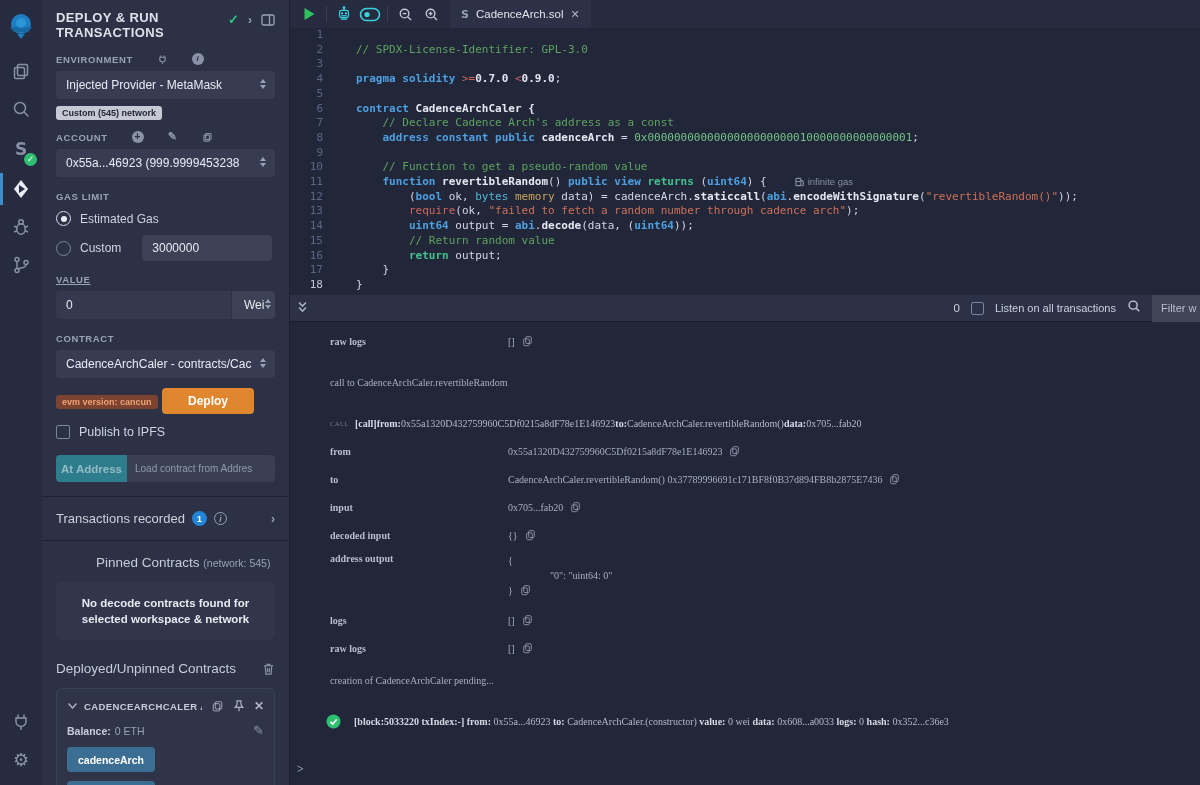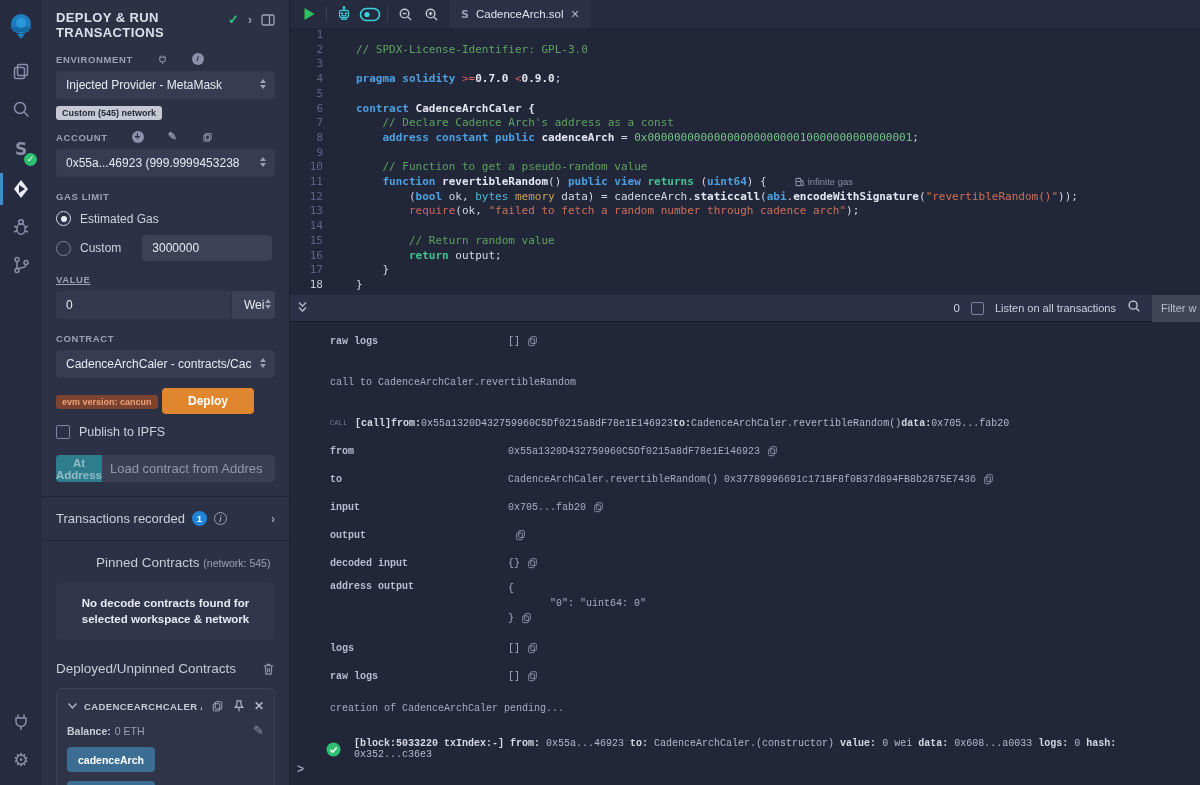--- a/index.html
+++ b/index.html
@@ -56,21 +56,21 @@
   .value-input { flex:1; background:#343950; border:none; color:#e8eaf2; font-size:12px; padding:0 10px; }
   .unit-box { width:72px; background:#3d4156; display:flex; align-items:center; justify-content:space-between;
     padding:0 8px 0 12px; font-size:12px; color:#e8eaf2; border-left:1px solid #2c3145; cursor:pointer; }
   .deploy-btn { margin-top:10px; width:92px; height:26px; background:#e0862f; border:none; border-radius:4px;
     color:#fff; font-weight:700; font-size:12px; cursor:pointer; }
   .cb-row { display:flex; align-items:center; gap:9px; margin-top:11px; font-size:12.5px; color:#ced3e0; }
   .cb { width:14px; height:14px; border:1px solid #7d83a0; border-radius:2px; background:transparent; cursor:pointer; flex:none;}
   .ataddr-row { display:flex; margin-top:16px; height:27px; border-radius:4px; overflow:hidden; }
   .ataddr-btn { width:88px; background:#2e7d8c; border:none; color:rgba(230,236,244,.55); font-weight:700;
     font-size:11.5px; cursor:pointer; }
-  .ataddr-input { flex:1; background:#3a3f55; border:none; color:#9298ad; font-size:13px; padding:0 8px; }
+  .ataddr-input { flex:1; background:#3a3f55; border:none; color:#9298ad; font-size:10px; padding:0 8px; }
   .ataddr-input::placeholder { color:#9298ad; }
   .divider { height:1px; background:#1e2233; margin-top:14px; }
   .tx-row { display:flex; align-items:center; gap:7px; padding:14px 14px; font-size:13px; color:#ccd1dc; }
   .tx-count { width:15px; height:15px; border-radius:50%; background:#2084d8; color:#fff; font-size:9.5px;
     font-weight:700; text-align:center; line-height:15px; }
   .info-o { width:13px; height:13px; border-radius:50%; border:1px solid #9aa1b5; color:#9aa1b5; font-size:8.5px;
     font-style:italic; font-weight:700; text-align:center; line-height:12px; }
   .tx-chev { margin-left:auto; color:#9aa3b8; font-size:12px; font-weight:700; cursor:pointer; }
   .pinned-title { margin-top:14px; font-size:13.5px; color:#c6ccd8;margin-left:40px; }
   .pinned-net { font-size:10.5px; color:#9aa1b5; }
@@ -129,21 +129,21 @@
   .termbar-right { margin-left:auto; display:flex; align-items:center; gap:11px; }
   .t-count { font-size:11.5px; color:#ccd1dc; }
   .listen-lbl { font-size:11px; color:#ccd1dc; }
   .t-search svg { stroke:#c3c7d4; fill:none; stroke-width:1.6; cursor:pointer; }
   .filter-input { width:48px; height:27px; background:#3f4457; border:none; color:#b9bdce; font-size:11px;
     padding:0 0 0 9px; border-radius:0; }
   .filter-input::placeholder { color:#b9bdce; }
 
   
   .terminal { position:absolute; left:0; top:322px; right:0; bottom:0; overflow:hidden;
-    font-family:Liberation Mono, monospace; font-size:10px; color:#a9aec2; padding:5px 12px 0 40px; }
+    font-family:Liberation Serif, serif; font-size:10px; color:#a9aec2; padding:5px 12px 0 40px; }
   .trow { min-height:28px; display:flex; align-items:center; }
   .tkey { width:178px; flex:none; font-weight:700; color:#b8bdd0; }
   .tval { display:flex; align-items:center; gap:8px; color:#a9aec2; }
   .cicon { stroke:#878ca2; fill:none; cursor:pointer; flex:none; }
   .trow-call .cbadge { width:25px; flex:none; font-size:6.5px; letter-spacing:.5px; color:#787d93; }
   .seg-B { font-weight:700; color:#d6d9e4; }
   .seg-n { color:#b4b9cc; }
   .trow-kvblock { align-items:flex-start; }
   .tblock { line-height:15px; }
   .tblock .ind { padding-left:42px; }
@@ -435,21 +435,21 @@
         <div class="cl"><span class="ln">8</span><span class="ct"><span class="tk-k">    address constant public </span><span class="tk-b">cadenceArch</span><span class="tk-p"> = </span><span class="tk-v">0x0000000000000000000000010000000000000001</span><span class="tk-p">;</span></span></div>
         <div class="cl"><span class="ln">9</span><span class="ct"></span></div>
         <div class="cl"><span class="ln">10</span><span class="ct"><span class="tk-c">    // Function to get a pseudo-random value</span></span></div>
         <div class="cl"><span class="ln">11</span><span class="ct"><span class="tk-k">    function </span><span class="tk-b">revertibleRandom</span><span class="tk-p">() </span><span class="tk-k">public view </span><span class="tk-g">returns </span><span class="tk-p">(</span><span class="tk-k">uint64</span><span class="tk-p">) {</span><span class="gas-ann"><svg width="9" height="10" viewBox="0 0 10 11">
                 <rect x="1" y="1.5" width="5.5" height="8" rx="1"></rect>
                 <line x1="1.5" y1="5" x2="6" y2="5"></line>
                 <path d="M6.5 4h1.7l1 1.5v3.2a1 1 0 0 1-2 0"></path>
               </svg>infinite gas</span></span></div>
         <div class="cl"><span class="ln">12</span><span class="ct"><span class="tk-p">        (</span><span class="tk-k">bool</span><span class="tk-p"> ok, </span><span class="tk-t">bytes </span><span class="tk-m">memory </span><span class="tk-p">data) = cadenceArch.</span><span class="tk-b">staticcall</span><span class="tk-p">(</span><span class="tk-k">abi</span><span class="tk-p">.</span><span class="tk-b">encodeWithSignature</span><span class="tk-p">(</span><span class="tk-s">"revertibleRandom()"</span><span class="tk-p">));</span></span></div>
         <div class="cl"><span class="ln">13</span><span class="ct"><span class="tk-r">        require</span><span class="tk-p">(ok, </span><span class="tk-s">"failed to fetch a random number through cadence arch"</span><span class="tk-p">);</span></span></div>
-        <div class="cl"><span class="ln">14</span></div>
+        <div class="cl"><span class="ln">14</span><span class="ct"><span class="tk-k">        uint64</span><span class="tk-p"> output = </span><span class="tk-k">abi</span><span class="tk-p">.</span><span class="tk-b">decode</span><span class="tk-p">(data, (</span><span class="tk-k">uint64</span><span class="tk-p">));</span></span></div>
         <div class="cl"><span class="ln">15</span><span class="ct"><span class="tk-c">        // Return random value</span></span></div>
         <div class="cl"><span class="ln">16</span><span class="ct"><span class="tk-g">        return </span><span class="tk-p">output;</span></span></div>
         <div class="cl"><span class="ln">17</span><span class="ct"><span class="tk-p">    }</span></span></div>
         <div class="cl"><span class="ln cur">18</span><span class="ct"><span class="tk-p">}</span></span></div>
       </div>
 
     <div class="termbar">
       <span class="dbl-chev">
         <svg width="11" height="12" viewBox="0 0 11 12">
             <polyline points="2,1.5 5.5,5 9,1.5"></polyline>
@@ -512,30 +512,20 @@
               <svg class="cicon" width="9" height="11" viewBox="0 0 9 11">
                 <rect x="2.7" y="0.7" width="5.6" height="6.8" rx="1"></rect>
                 <rect x="0.7" y="2.9" width="5.6" height="6.8" rx="1"></rect>
               </svg>
             </span>
           </div>
           <div class="trow trow-kv">
             <span class="tkey">input</span>
             <span class="tval">
               <span>0x705...fab20</span>
-              <svg class="cicon" width="9" height="11" viewBox="0 0 9 11">
-                <rect x="2.7" y="0.7" width="5.6" height="6.8" rx="1"></rect>
-                <rect x="0.7" y="2.9" width="5.6" height="6.8" rx="1"></rect>
-              </svg>
-            </span>
-          </div>
-          <div class="trow trow-kv">
-            <span class="tkey">output</span>
-            <span class="tval">
-              <span></span>
               <svg class="cicon" width="9" height="11" viewBox="0 0 9 11">
                 <rect x="2.7" y="0.7" width="5.6" height="6.8" rx="1"></rect>
                 <rect x="0.7" y="2.9" width="5.6" height="6.8" rx="1"></rect>
               </svg>
             </span>
           </div>
           <div class="trow trow-kv">
             <span class="tkey">decoded input</span>
             <span class="tval">
               <span>{}</span>

